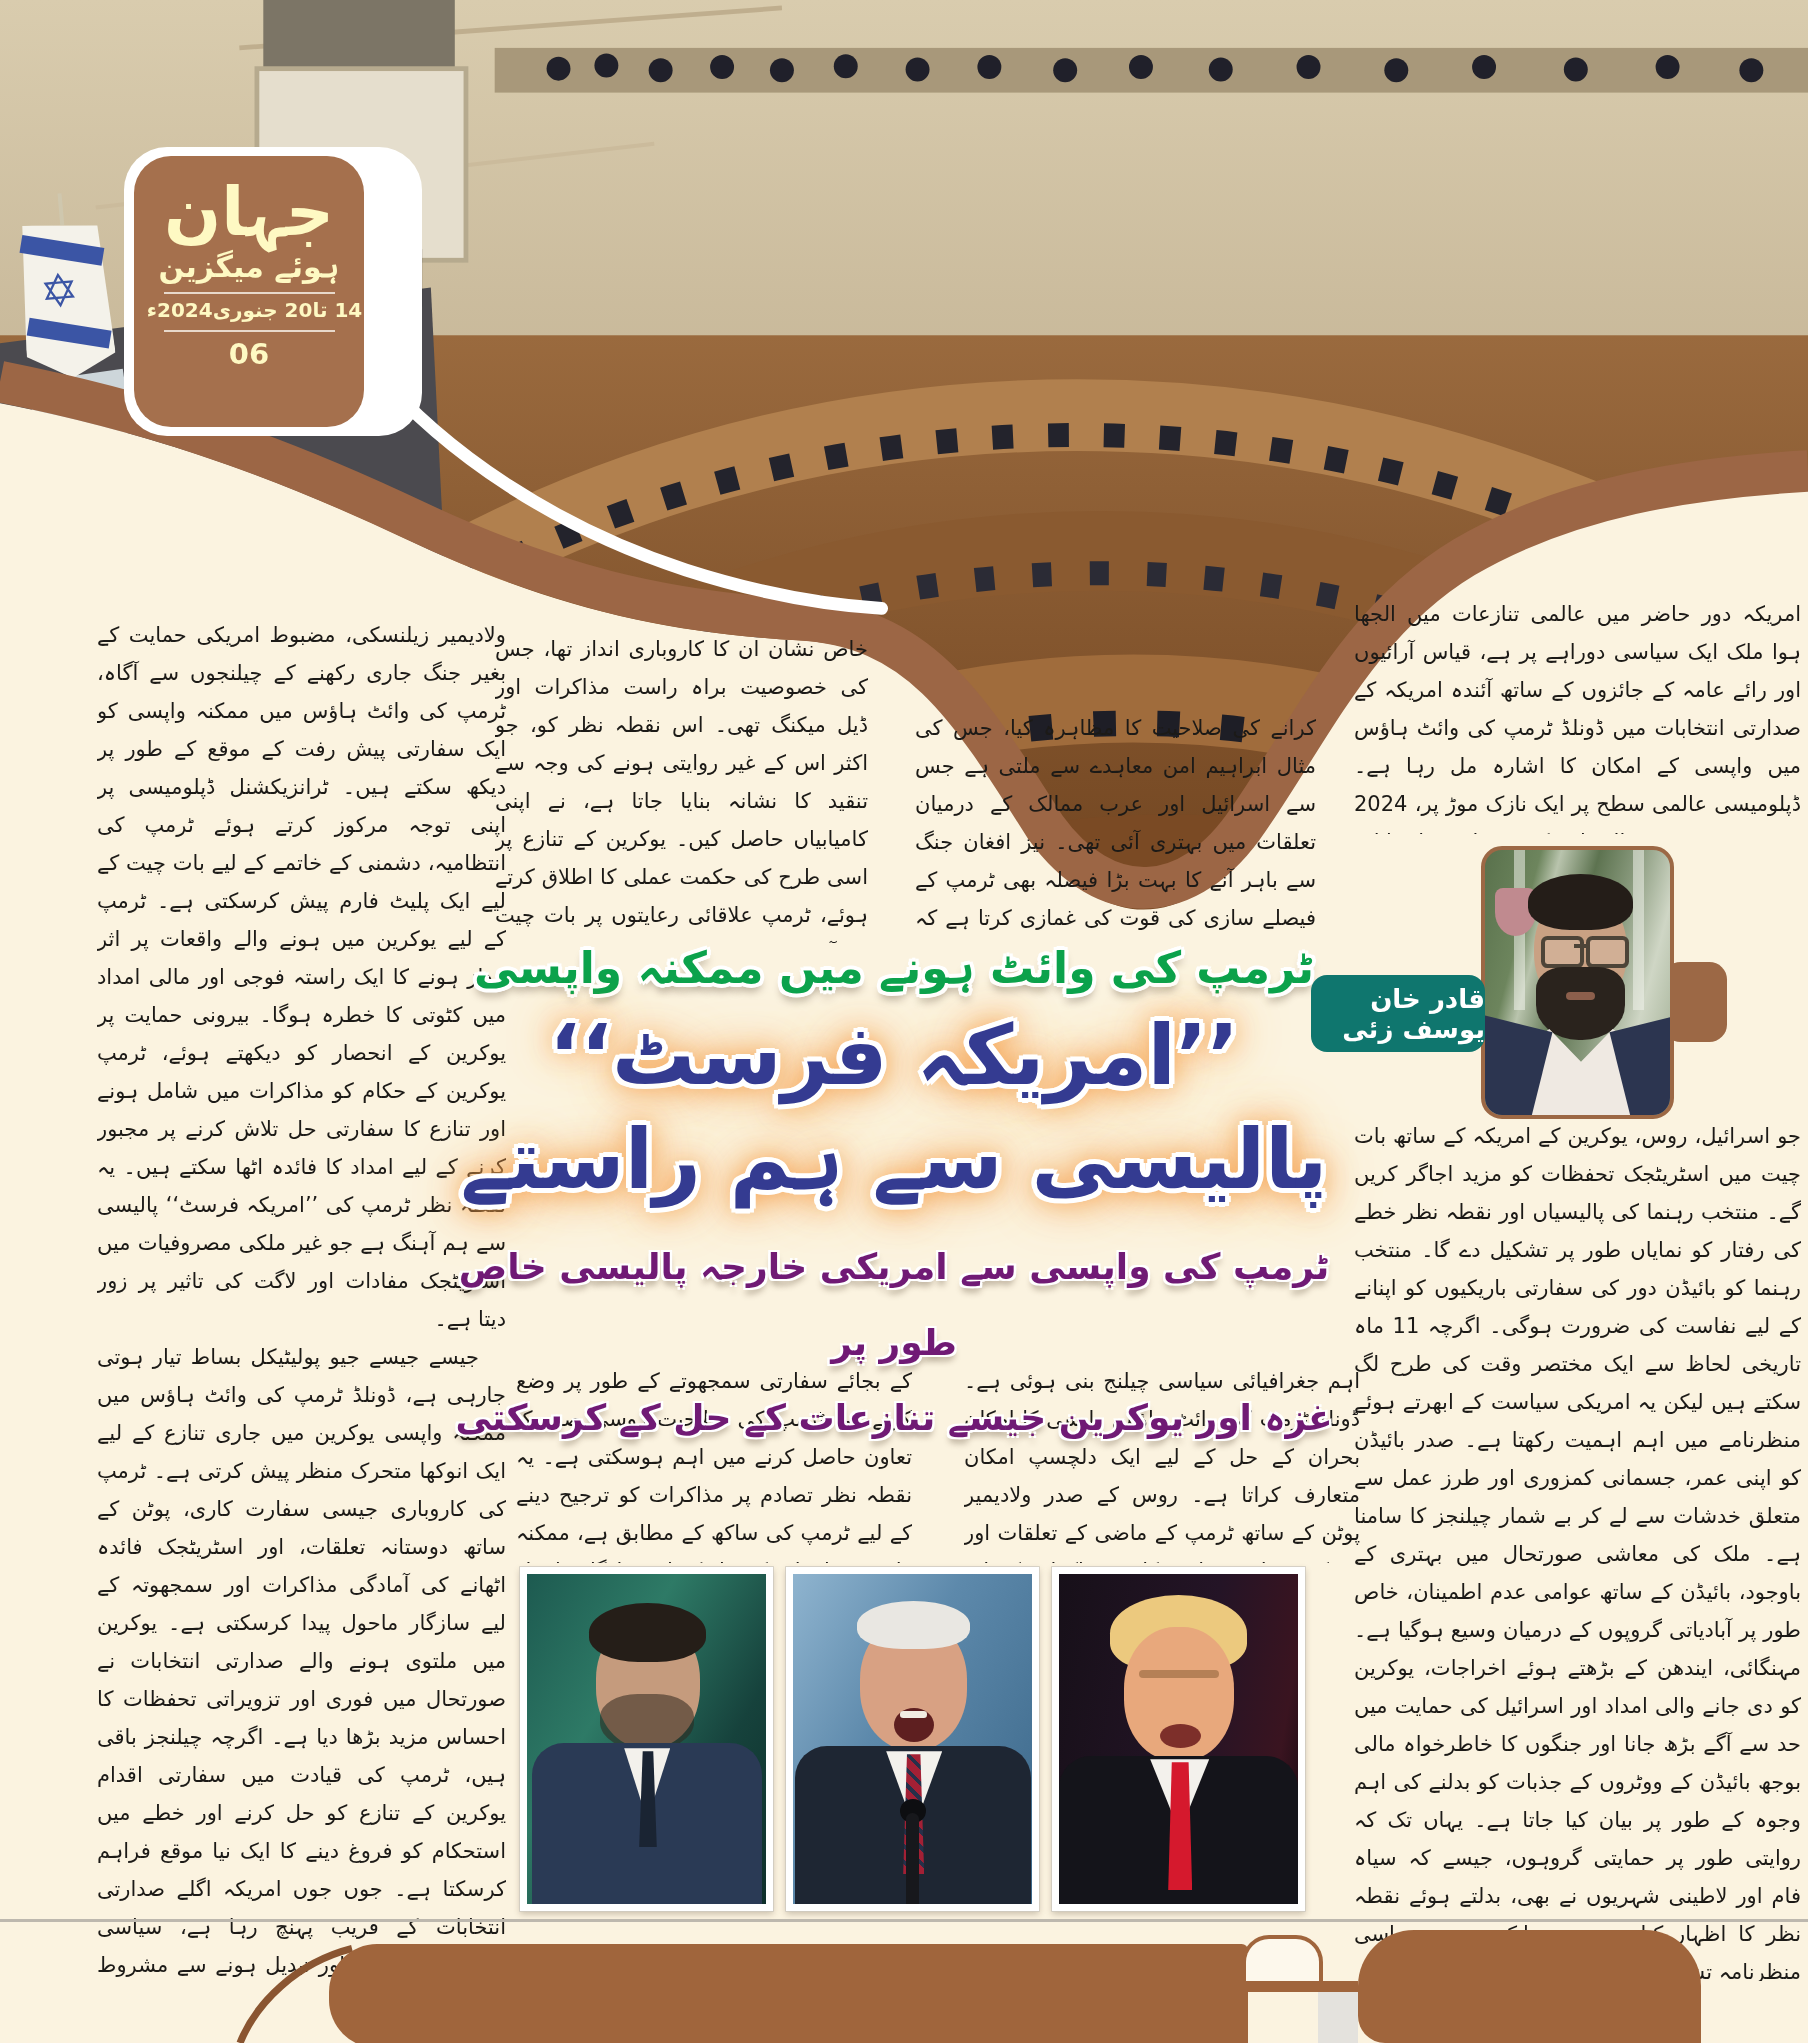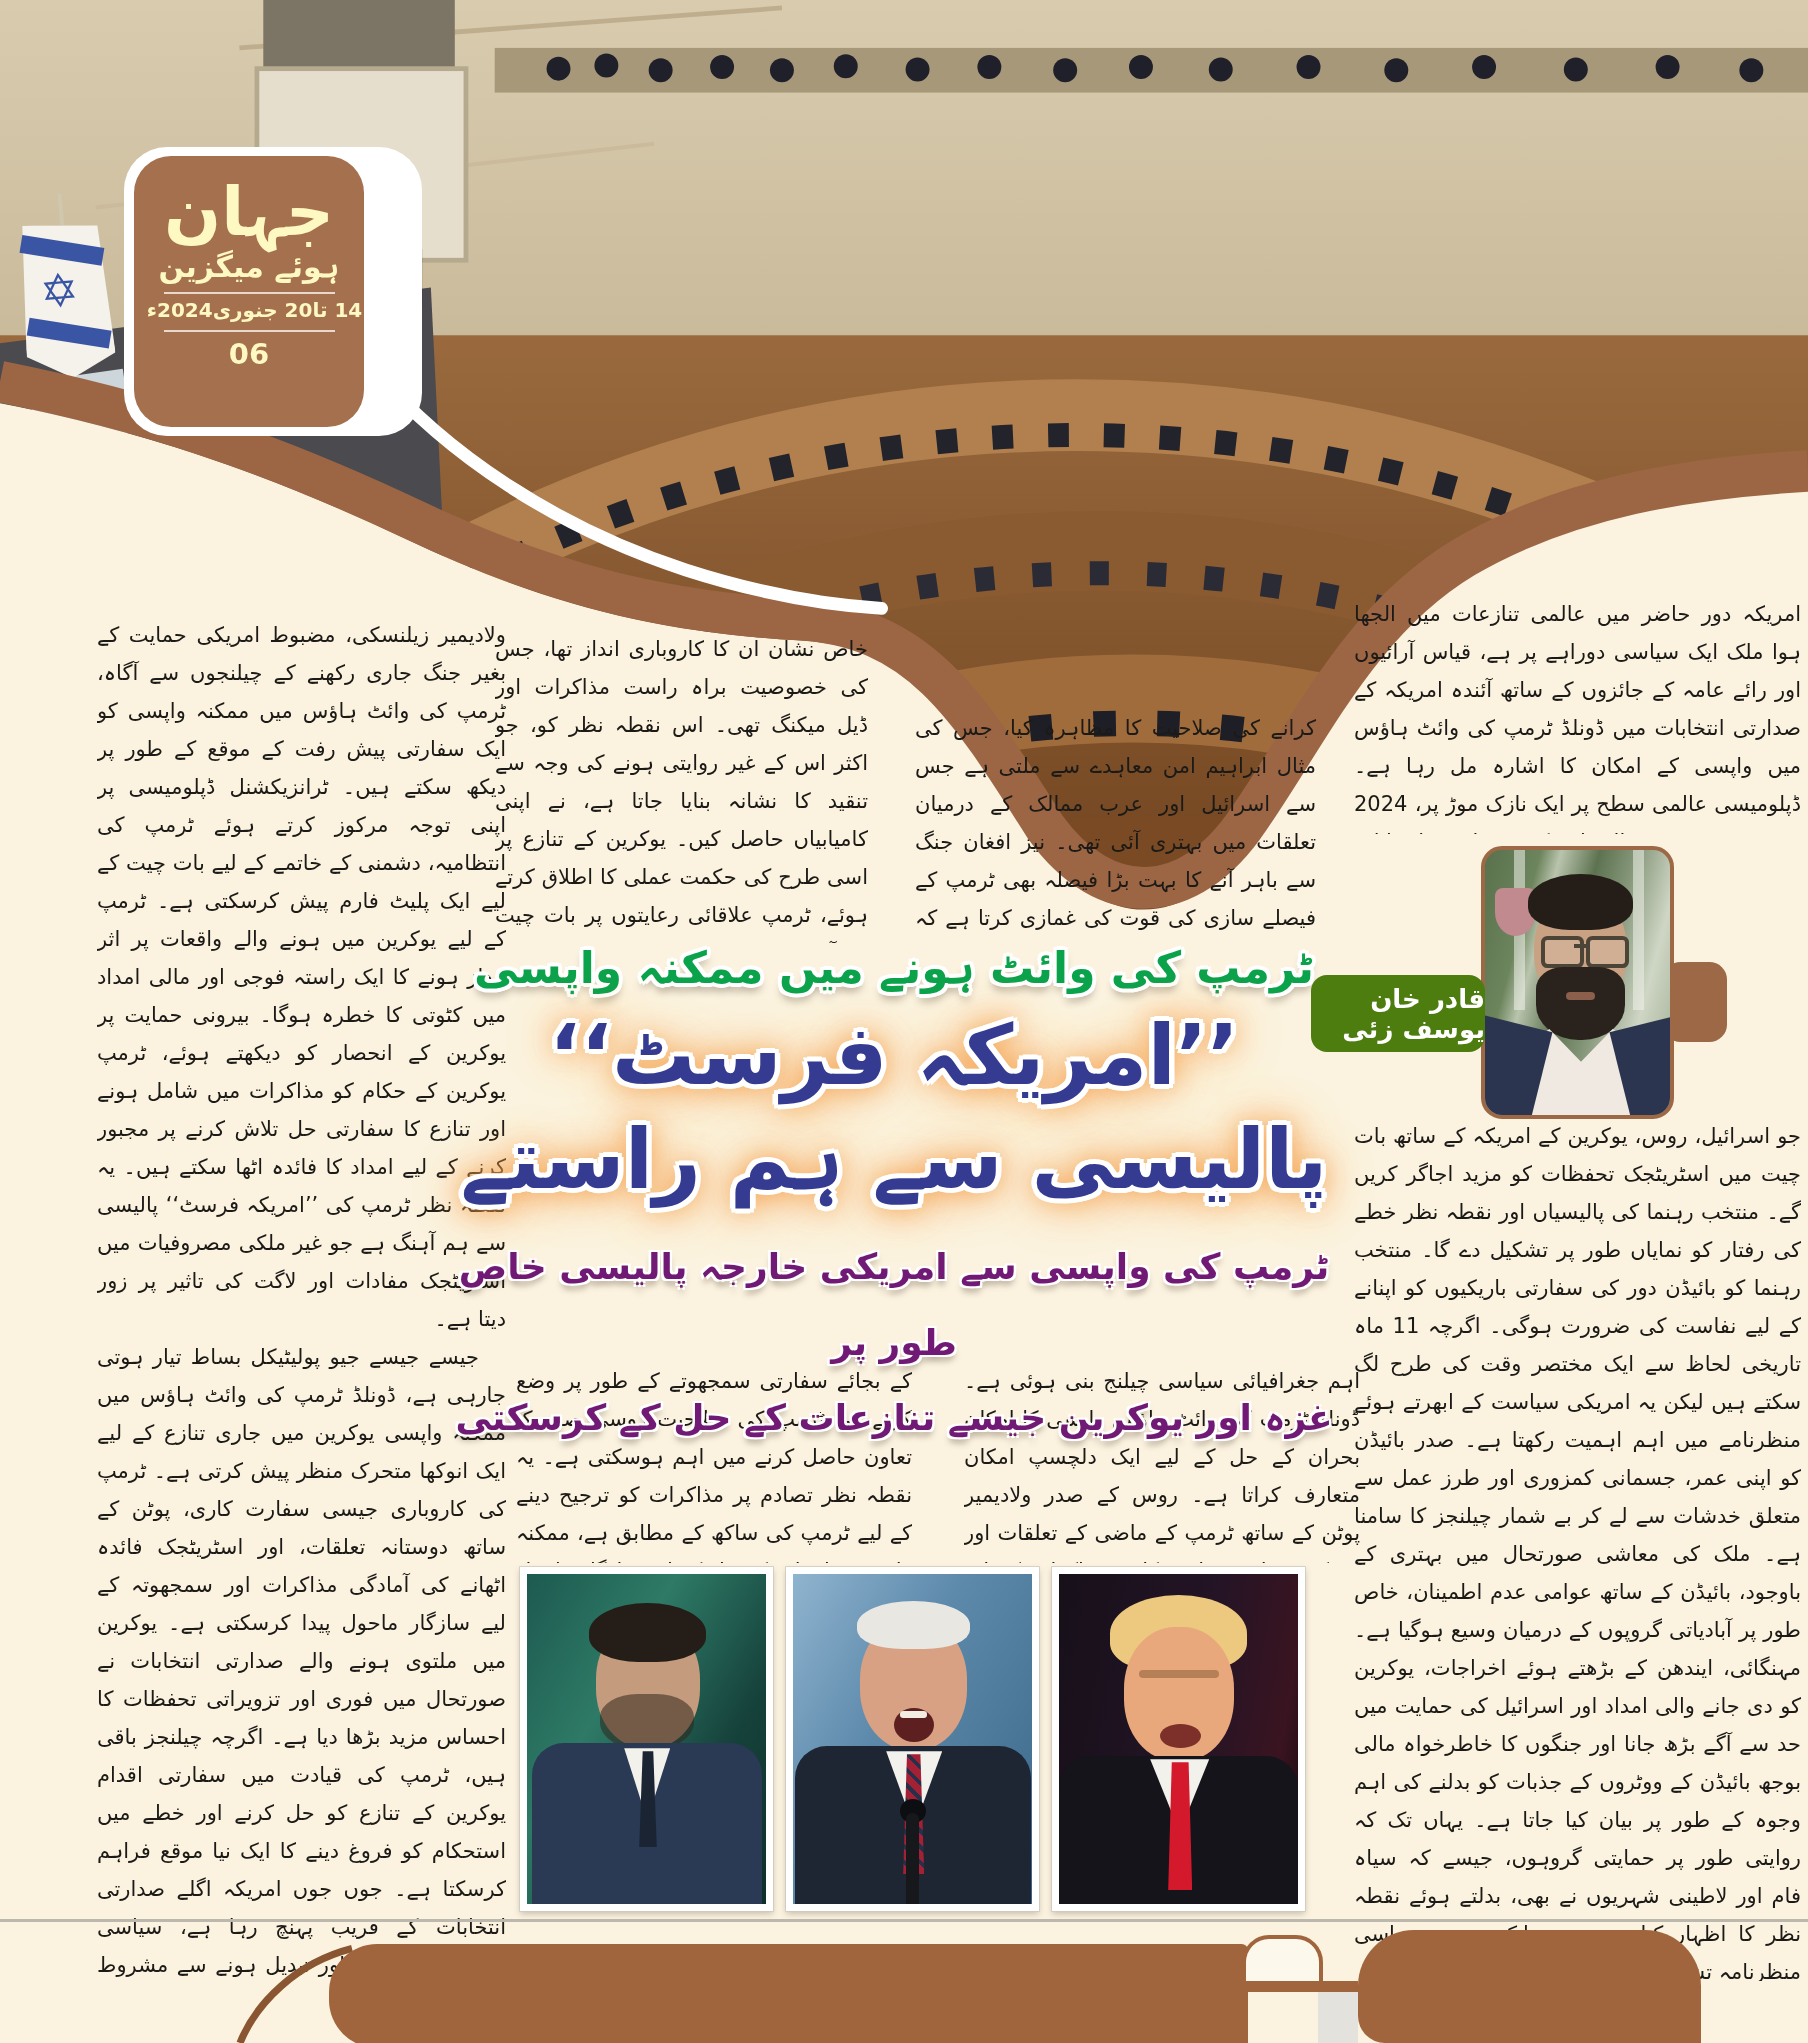--- a/index.html
+++ b/index.html
@@ -56,21 +56,21 @@
   .ap-hair{position:absolute;left:43px;top:24px;width:105px;height:56px;background:#241d18;border-radius:50% 50% 40% 40%;}
   .ap-glass{position:absolute;left:56px;top:86px;width:35px;height:24px;border:4px solid #4d4438;border-radius:6.4px;background:rgba(255,255,255,.15);}
   .ap-glass.g2{left:101px;}
   .ap-bridge{position:absolute;left:89px;top:94px;width:12.8px;height:4px;background:#4d4438;}
   .ap-beard{position:absolute;left:51px;top:117px;width:89px;height:73px;background:#2a231d;border-radius:30% 30% 48% 48%;}
   .ap-mouth{position:absolute;left:81px;top:142px;width:29px;height:8px;background:#8c5f4c;border-radius:4.8px;}
   .ap-shirt{position:absolute;left:24px;top:179px;width:144px;height:96px;background:#efe9e2;
       clip-path:polygon(0 30%,28% 0,50% 34%,72% 0,100% 30%,100% 100%,0 100%);}
   .ap-coat-l{position:absolute;left:-16px;top:172px;width:72px;height:104px;background:#2c3550;transform:rotate(14deg);}
   .ap-coat-r{position:absolute;left:136px;top:172px;width:72px;height:104px;background:#2c3550;transform:rotate(-14deg);}
-  .author-plate{position:absolute;left:1311px;top:975px;width:174px;height:77px;background:#4d7c0f;
+  .author-plate{position:absolute;left:1311px;top:975px;width:174px;height:77px;background:#0f766e;
       border-radius:16px;z-index:5;color:#fff;display:flex;align-items:center;justify-content:center;
       font-size:26px;font-weight:bold;}
   
   .pframe{position:absolute;top:1567px;background:#fff;padding:7.2px;z-index:4;
       box-shadow:0 0 0 0.8px #cfcac0,0 3.2px 6.4px rgba(90,70,50,.3);}
   .pscene{position:relative;width:239px;height:330px;overflow:hidden;}
   .scene-zel{background:linear-gradient(120deg,#1d5a50 0%,#2e7a66 35%,#16423c 70%,#0e2f2a 100%);}
   .scene-bid{background:linear-gradient(120deg,#8fb4cf 0%,#5d89ab 40%,#3a6688 100%);}
   .scene-tru{background:linear-gradient(100deg,#171019 0%,#241426 55%,#3a1420 85%,#12080e 100%);}
   .ps-head{position:absolute;border-radius:46%;}

